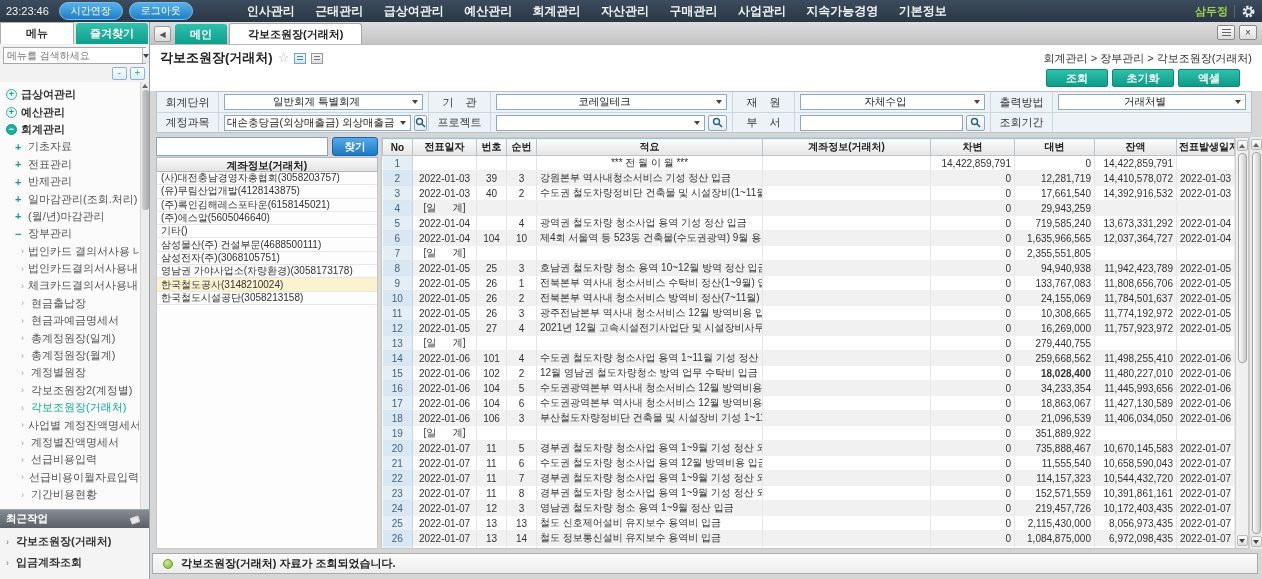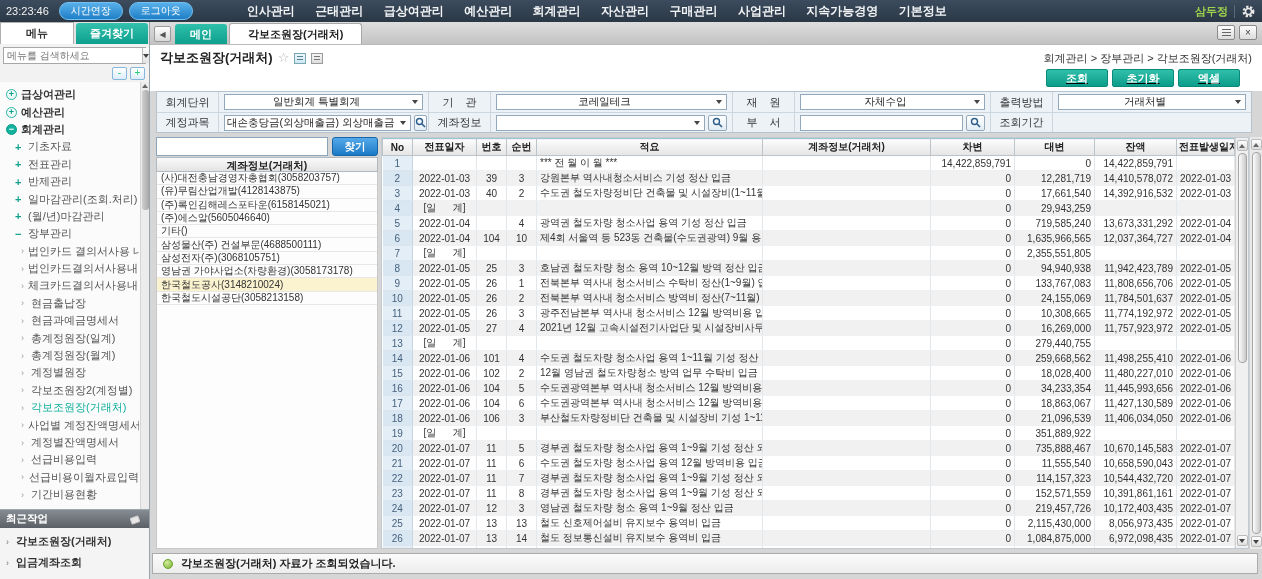--- a/index.html
+++ b/index.html
@@ -64,21 +64,21 @@
   .lines-glyph { width:9px; height:7px; background:repeating-linear-gradient(#666 0 1px,transparent 1px 3px); }
 
   .title-row { background:#fff; display:flex; align-items:center; gap:5px; padding:4px 10px 1px 10px; }
   .page-title { font-size:13px; font-weight:bold; color:#222; }
   .star { color:#b5b5b5; font-size:13px; line-height:12px; }
   .mini-icon { width:12px; height:11px; border:1px solid #7aa7b8; background:linear-gradient(#eaf6fa,#cfe8f0); position:relative; }
   .mini-icon.gray { border-color:#9a9a9a; background:linear-gradient(#f5f5f5,#ddd); }
   .mini-icon::after { content:""; position:absolute; left:2px; right:2px; top:2px; height:1px; background:#56828f; box-shadow:0 3px 0 #56828f; }
   .mini-icon.gray::after { background:#777; box-shadow:0 3px 0 #777; }
   .breadcrumb { margin-left:auto; font-size:11px; color:#333; }
-  .actions-row { background:#fff; display:flex; justify-content:flex-end; gap:4px; padding:1px 22px 4px 10px;text-decoration:underline; }
+  .actions-row { background:#fff; display:flex; justify-content:flex-end; gap:4px; padding:1px 22px 4px 10px; }
   .action-btn { width:62px; height:18px; background:linear-gradient(#30bfa9,#0c9d8a); border:1px solid #0a8a79; border-radius:2px; color:#fff; font-size:11px; font-weight:bold; display:flex; align-items:center; justify-content:center; cursor:pointer; }
 
   
   .form { margin:0 10px 4px 6px; border:1px solid #b7c3cd; background:#edf2f7; }
   .form-row { display:flex; height:20px; align-items:stretch; }
   .form-row + .form-row { border-top:1px solid #ccd6de; }
   .flabel { width:62px; min-width:62px; font-size:11px; color:#333; display:flex; align-items:center; justify-content:center; white-space:pre; border-right:1px solid #ccd6de; }
   .fcell { display:flex; align-items:center; gap:3px; padding:0 5px; border-right:1px solid #ccd6de; }
   .c1 { width:210px; } .c2 { width:242px; } .c3 { width:196px; } .c4 { flex:1; border-right:none; }
   .combo { border:1px solid #93a8bb; background:#fff; height:16px; display:flex; align-items:center; font-size:10.5px; color:#222; flex:1; cursor:pointer; }
@@ -364,21 +364,21 @@
                 <span class="tri-dn"></span>
               </span>
           </div>
           <div class="sq-btn">
             <svg width="11" height="11" viewBox="0 0 11 11">
                 <circle cx="4.5" cy="4.5" r="3" fill="none" stroke="#2b5d8a" stroke-width="1.4"></circle>
                 <line x1="7" y1="7" x2="10" y2="10" stroke="#2b5d8a" stroke-width="1.6"></line>
               </svg>
           </div>
         </div>
-        <div class="flabel">계좌정보</div>
+        <div class="flabel">프로젝트</div>
         <div class="fcell c2">
           <div class="combo">
             <span class="ctext"></span>
             <span class="carr">
                 <span class="tri-dn"></span>
               </span>
           </div>
           <div class="sq-btn">
             <svg width="11" height="11" viewBox="0 0 11 11">
                 <circle cx="4.5" cy="4.5" r="3" fill="none" stroke="#2b5d8a" stroke-width="1.4"></circle>
@@ -449,21 +449,21 @@
                   <th>잔액</th>
                   <th>전표발생일자</th>
                 </tr>
               </thead>
             <tbody id="grid-body">
                 <tr>
                   <td class="no" style="white-space: pre;">1</td>
                   <td class="ctr" style="white-space: pre;"></td>
                   <td class="ctr" style="white-space: pre;"></td>
                   <td class="ctr" style="white-space: pre;"></td>
-                  <td class="lft" style="white-space: pre;">*** 전 월 이 월 ***</td>
+                  <td class="lft" style="white-space: pre; text-align: center;">*** 전 월 이 월 ***</td>
                   <td class="lft" style="white-space: pre;"></td>
                   <td class="rgt" style="white-space: pre;">14,422,859,791</td>
                   <td class="rgt" style="white-space: pre;">0</td>
                   <td class="rgt" style="white-space: pre;">14,422,859,791</td>
                   <td class="ctr" style="white-space: pre;"></td>
                 </tr>
                 <tr class="alt">
                   <td class="no" style="white-space: pre;">2</td>
                   <td class="ctr" style="white-space: pre;">2022-01-03</td>
                   <td class="ctr" style="white-space: pre;">39</td>
@@ -620,21 +620,21 @@
                   <td class="ctr" style="white-space: pre;">2022-01-06</td>
                 </tr>
                 <tr>
                   <td class="no" style="white-space: pre;">15</td>
                   <td class="ctr" style="white-space: pre;">2022-01-06</td>
                   <td class="ctr" style="white-space: pre;">102</td>
                   <td class="ctr" style="white-space: pre;">2</td>
                   <td class="lft" style="white-space: pre;">12월 영남권 철도차량청소 방역 업무 수탁비 입금</td>
                   <td class="lft" style="white-space: pre;"></td>
                   <td class="rgt" style="white-space: pre;">0</td>
-                  <td class="rgt" style="white-space: pre;">18,028,400</td>
+                  <td class="rgt" style="white-space: pre; font-weight: bold;">18,028,400</td>
                   <td class="rgt" style="white-space: pre;">11,480,227,010</td>
                   <td class="ctr" style="white-space: pre;">2022-01-06</td>
                 </tr>
                 <tr class="alt">
                   <td class="no" style="white-space: pre;">16</td>
                   <td class="ctr" style="white-space: pre;">2022-01-06</td>
                   <td class="ctr" style="white-space: pre;">104</td>
                   <td class="ctr" style="white-space: pre;">5</td>
                   <td class="lft" style="white-space: pre;">수도권광역본부 역사내 청소서비스 12월 방역비용 외 입금</td>
                   <td class="lft" style="white-space: pre;"></td>

